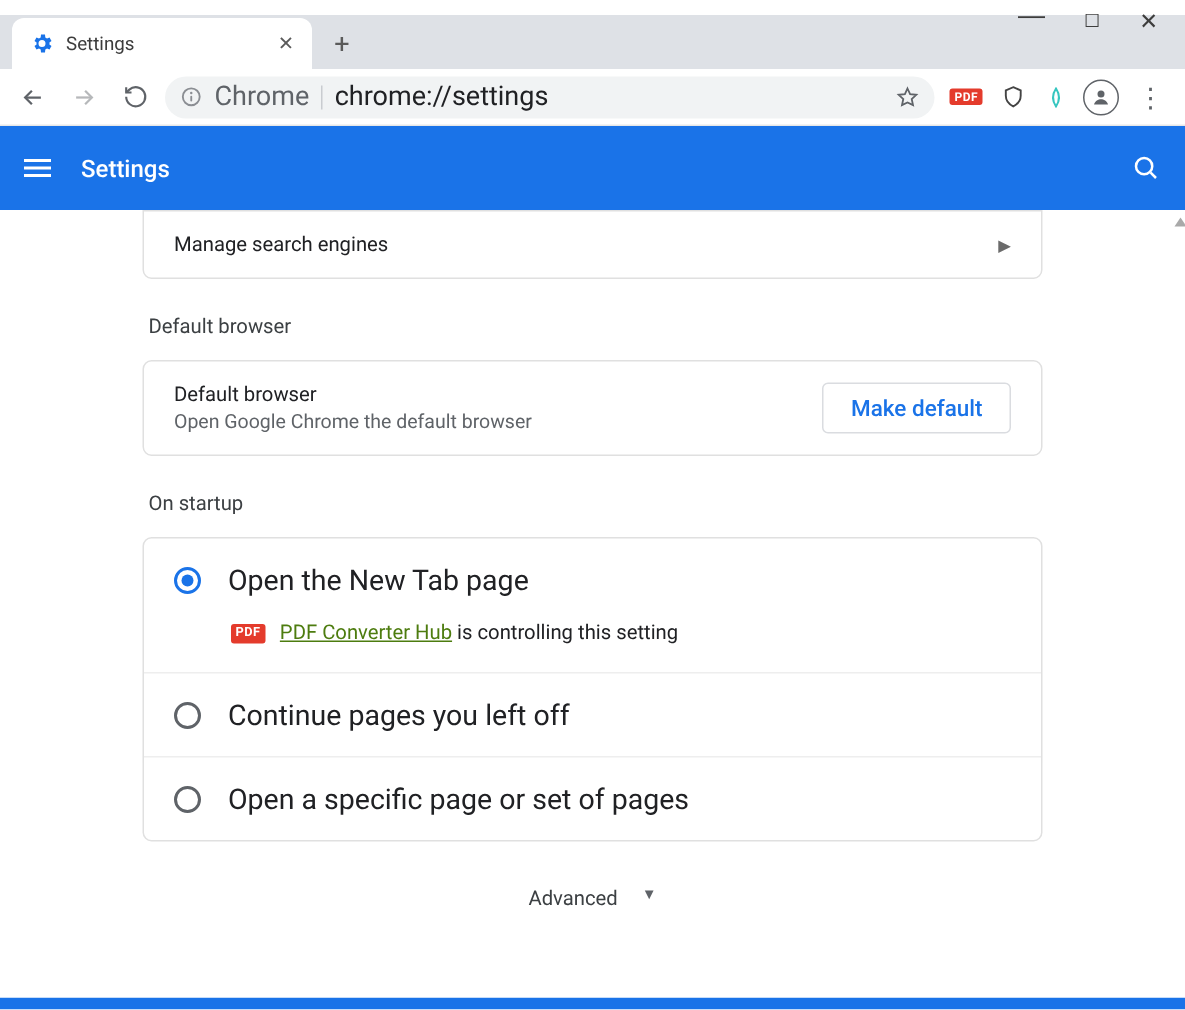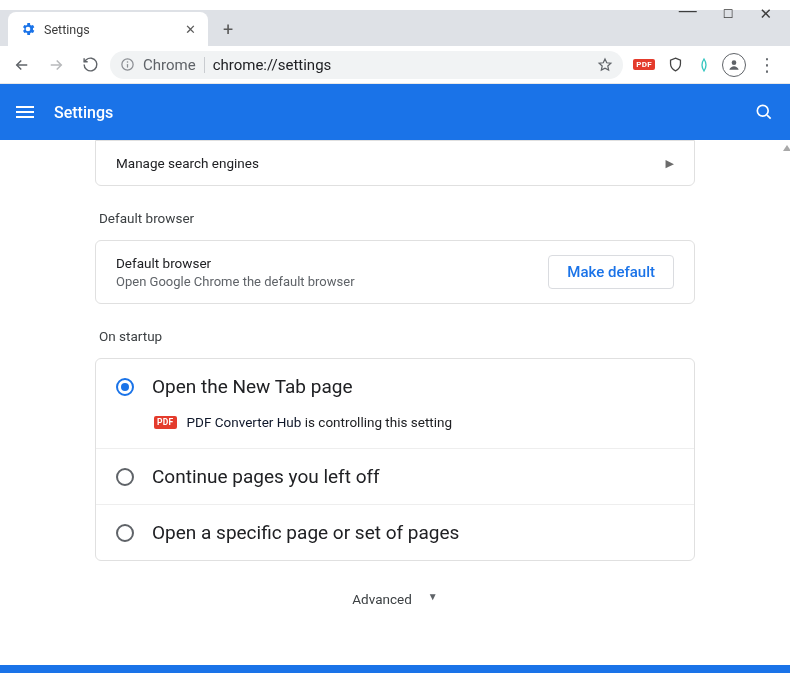--- a/index.html
+++ b/index.html
@@ -13,21 +13,21 @@
 
 .tabstrip { height: 36px; background: #dee1e6; display: flex; align-items: flex-end; padding-left: 8px; }
 .tab { display: flex; align-items: center; gap: 8px; background: #fff; height: 34px; padding: 0 12px; border-radius: 8px 8px 0 0; min-width: 200px; font-size: 12.5px; color: #3c3c3c; }
 .tab .favicon { width: 16px; height: 16px; display: flex; align-items: center; justify-content: center; }
 .tab .close { margin-left: auto; color: #5a5a5a; font-size: 13px; }
 .newtab { width: 28px; height: 28px; display: flex; align-items: center; justify-content: center; color: #5a5a5a; font-size: 18px; margin-left: 6px; margin-bottom: 3px; }
 
 
 .toolbar { height: 38px; background: #fff; display: flex; align-items: center; padding: 0 8px; gap: 6px; border-bottom: 1px solid #e8e8e8; }
 .navbtn { width: 28px; height: 28px; display: flex; align-items: center; justify-content: center; color: #5f6368; border-radius: 50%; }
-.omnibox { flex: 1; height: 28px; background: #f1f3f4; border-radius: 14px; display: flex; align-items: center; padding: 0 10px; gap: 8px; color: #5f6368; font-size: 15px; }
+.omnibox { flex: 1; height: 28px; background: #f1f3f4; border-radius: 14px; display: flex; align-items: center; padding: 0 10px; gap: 8px; color: #5f6368; font-size: 18px; }
 .omnibox .chip { color: #5f6368; }
 .omnibox .sep { width: 1px; height: 16px; background: #c9ccd0; }
 .omnibox .url { color: #202124; }
 .omnibox .star { margin-left: auto; }
 .ext-icons { display: flex; align-items: center; gap: 12px; padding: 0 4px; }
 .ext-icons .pdf-badge { background: #e43b2c; color: #fff; font-size: 8px; font-weight: 700; padding: 1px 3px; border-radius: 2px; letter-spacing: 0.3px; }
 .ext-icons .shield { color: #444; }
 .ext-icons .teal { color: #36c6c0; }
 .avatar { width: 24px; height: 24px; border-radius: 50%; border: 1.6px solid #5f6368; display: flex; align-items: center; justify-content: center; }
 .kebab { font-size: 18px; color: #5f6368; padding: 0 6px; }
@@ -55,21 +55,21 @@
 .twoline .txt .t2 { font-size: 13px; color: #5f6368; }
 .btn-outline { margin-left: auto; border: 1px solid #dadce0; background: #fff; color: #1a73e8; font-size: 15px; font-weight: 500; padding: 7px 18px; border-radius: 4px; }
 
 .radio-row { display: flex; align-items: center; gap: 18px; padding: 16px 20px; font-size: 19px; color: #202124; }
 .radio { width: 18px; height: 18px; border: 2px solid #5f6368; border-radius: 50%; flex-shrink: 0; position: relative; }
 .radio.checked { border-color: #1a73e8; }
 .radio.checked::after { content: ""; position: absolute; inset: 3px; background: #1a73e8; border-radius: 50%; }
 
 .ext-notice { display: flex; align-items: center; gap: 10px; padding: 0 20px 18px 58px; font-size: 13.5px; color: #202124; }
 .ext-notice .pdf-badge { background: #e43b2c; color: #fff; font-size: 8.5px; font-weight: 700; padding: 1.5px 3px; border-radius: 2px; letter-spacing: 0.3px; }
-.ext-notice .ext-name { color: #0f172a; }
+.ext-notice .ext-name { color: #4d7c0f; text-decoration: underline; }
 .ext-notice .btn-outline { margin-left: auto; }
 
 .hr { height: 1px; background: #eeeeee; margin: 0; }
 
 .advanced { display: flex; align-items: flex-start; justify-content: center; gap: 16px; padding: 30px 0 10px; font-size: 13.5px; color: #3c4043; }
 .advanced .caret { font-size: 10px; color: #5f6368; }
 
 
 .bottom-bar { height: 8px; background: #1a73e8; }
 

